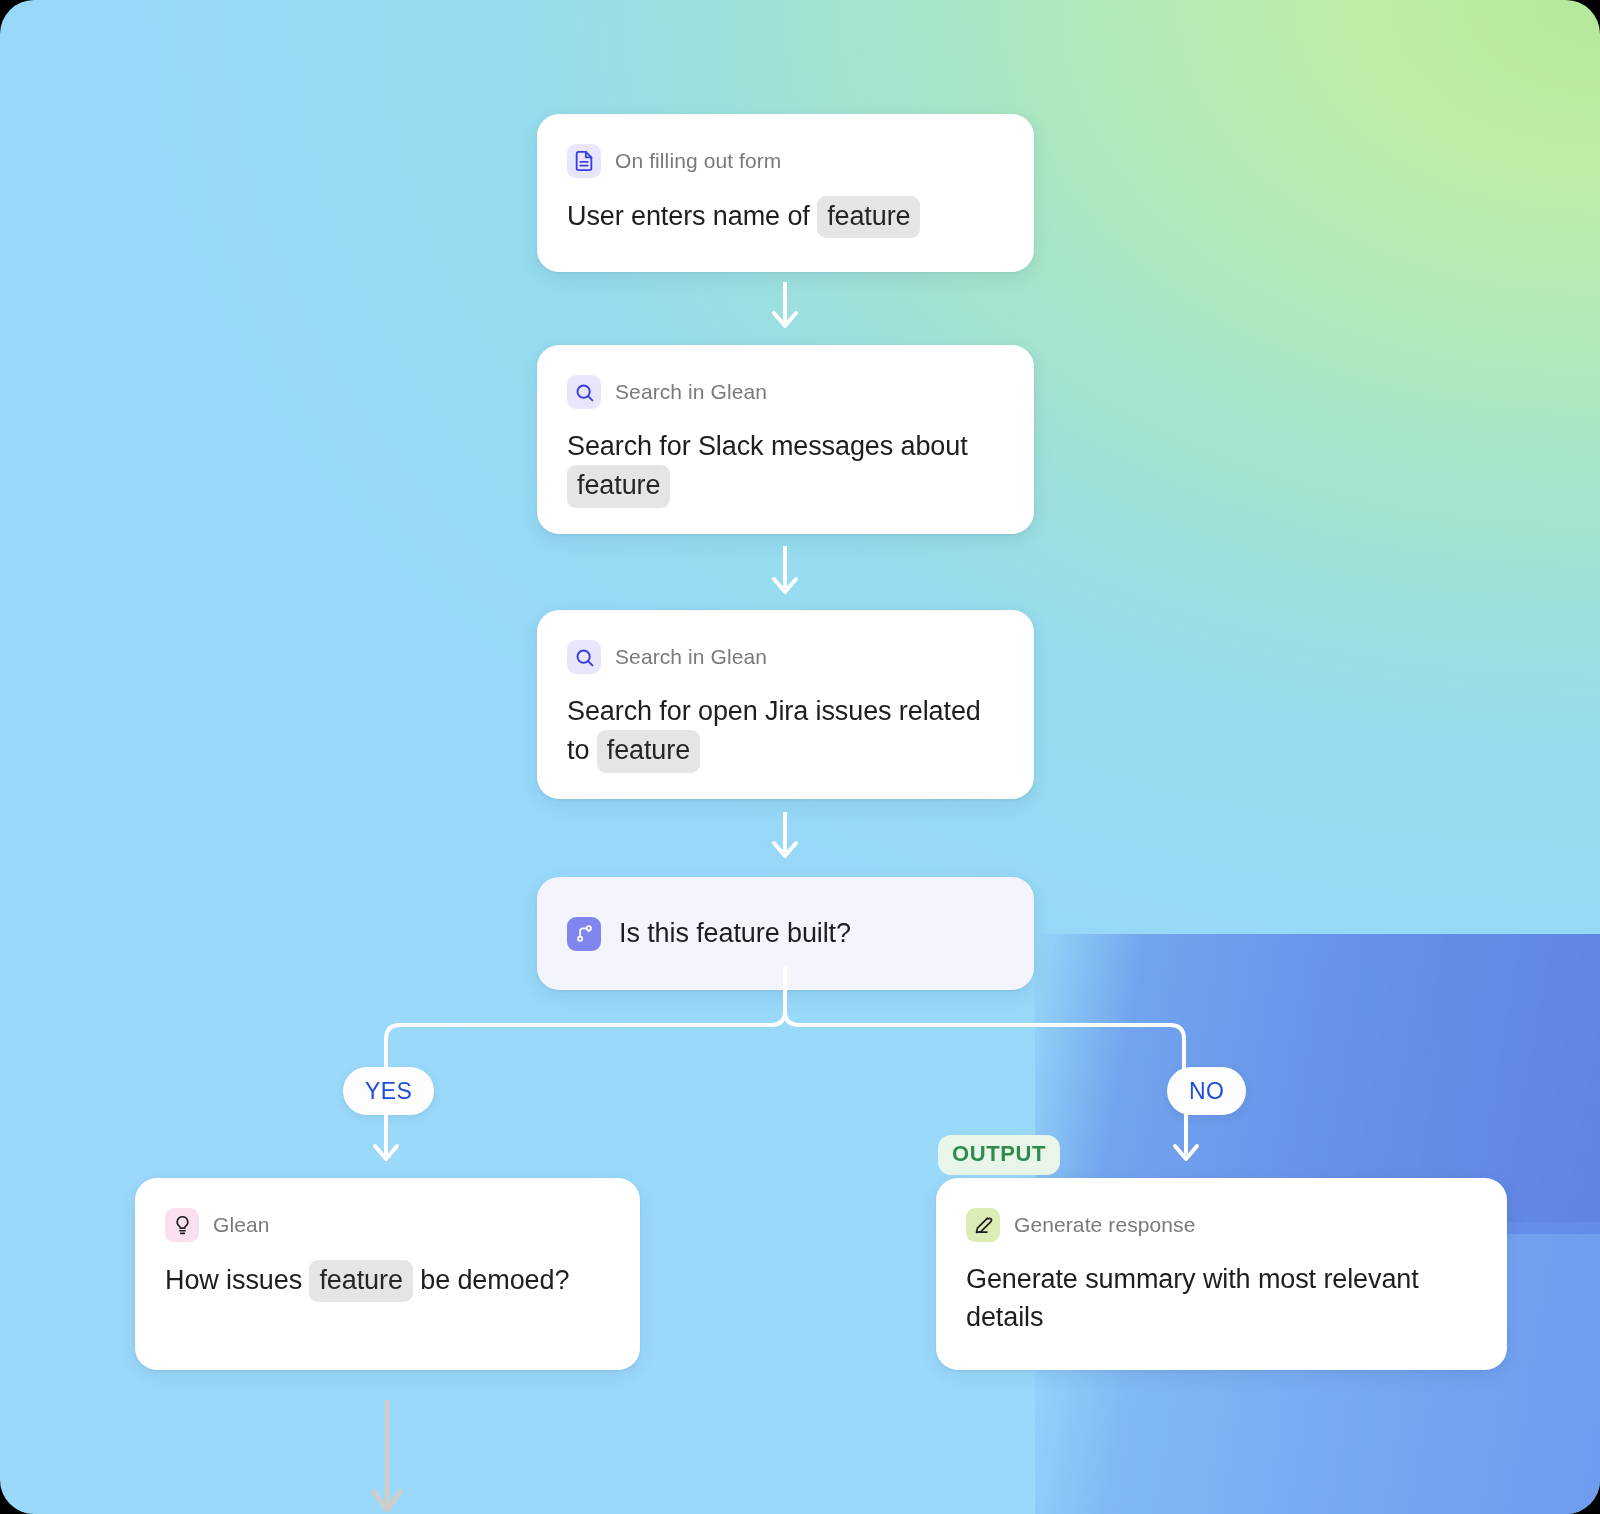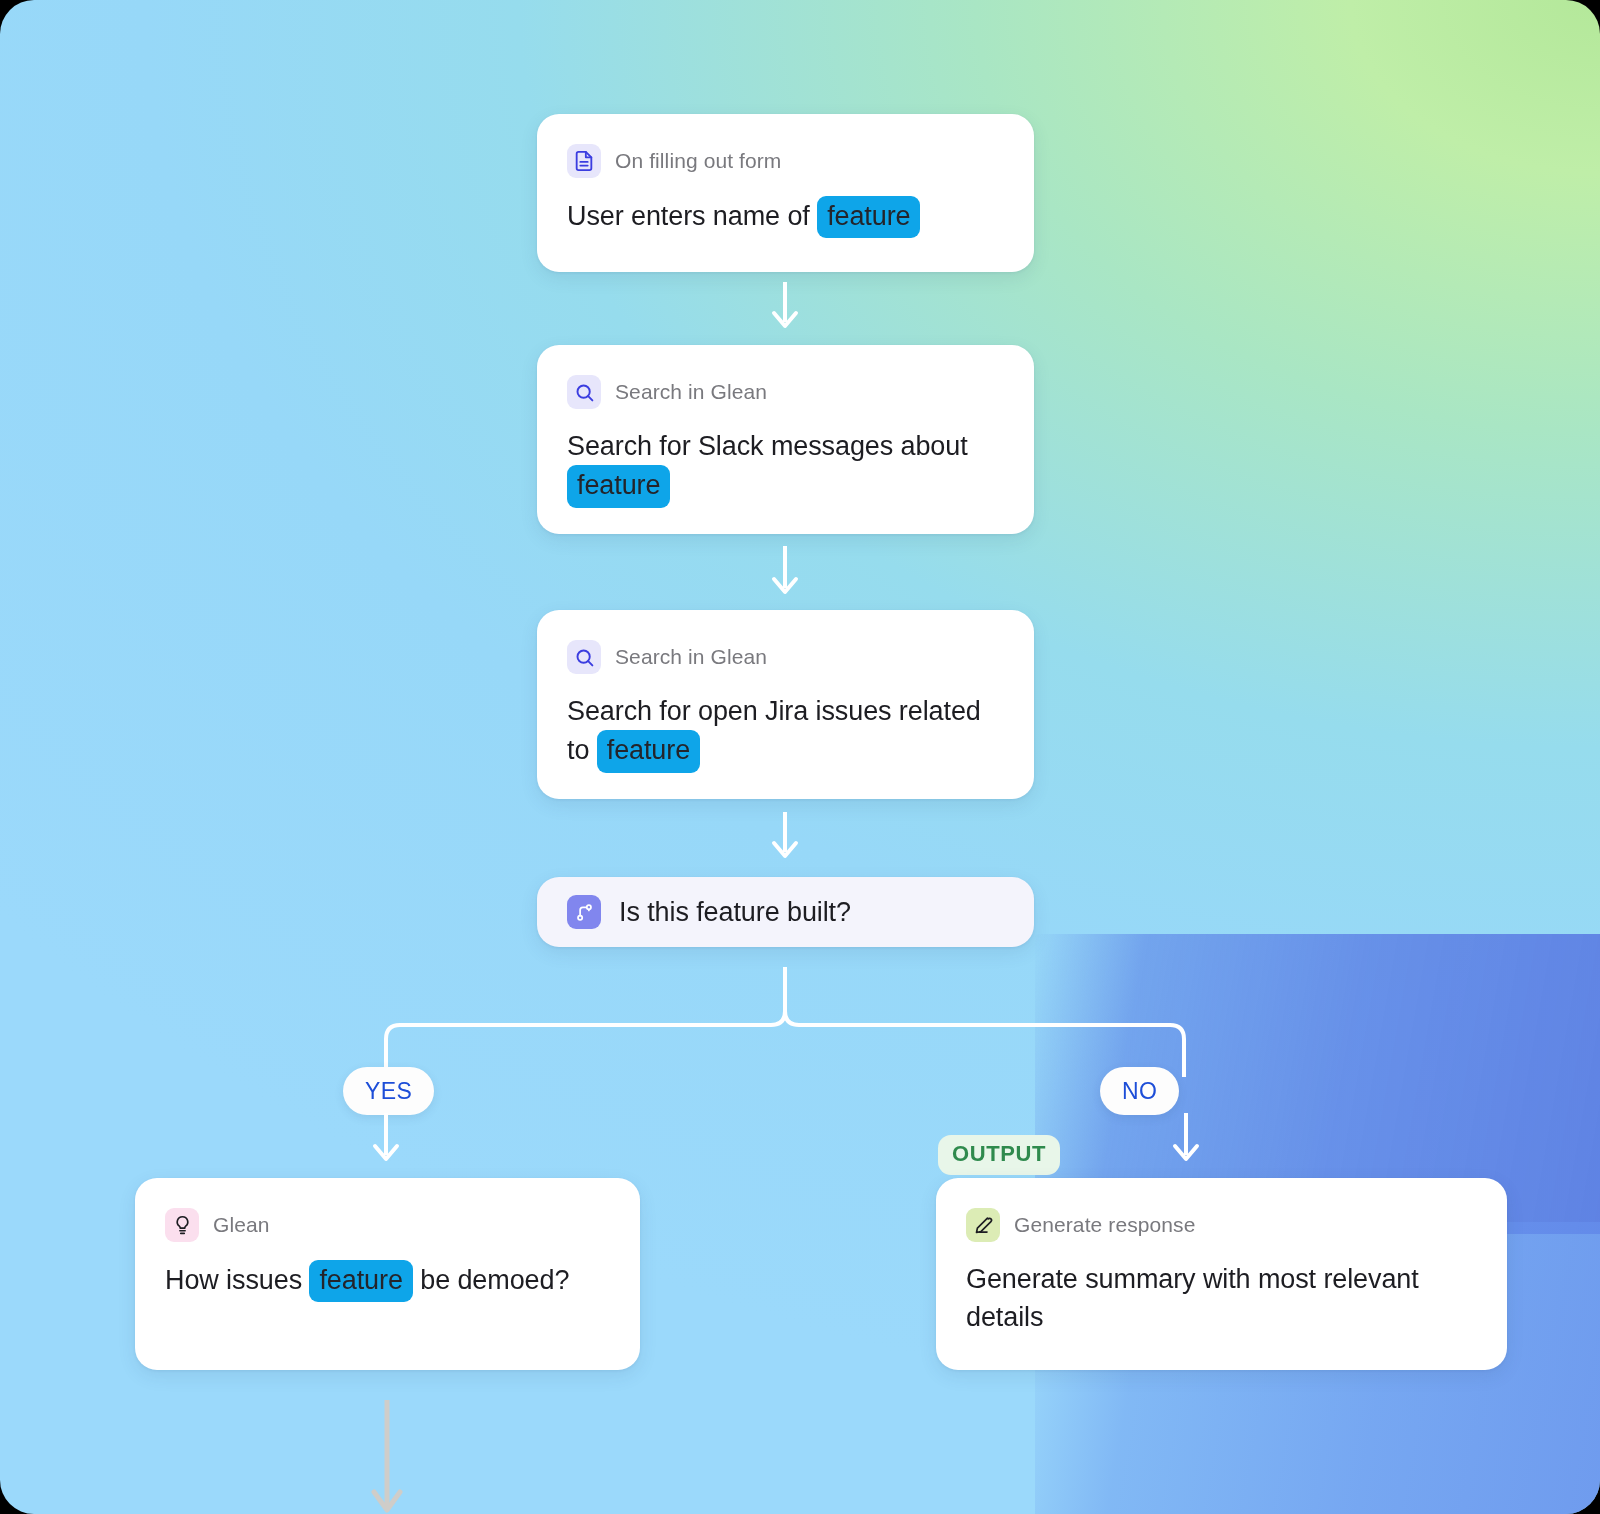--- a/index.html
+++ b/index.html
@@ -67,21 +67,21 @@
     white-space: nowrap;
   }
   .card-body {
     font-size: 27px;
     line-height: 1.42;
     color: #1d1d22;
     letter-spacing: -0.1px;
   }
   .chip {
     display: inline-block;
-    background: #0ea5e9;
+    background: #e5e5e5;
     border-radius: 9px;
     padding: 1px 10px 3px 10px;
     color: #24242a;
   }
 
   
   .branch-node {
     position: absolute;
     background: #f4f4fc;
     border-radius: 22px;
@@ -199,21 +199,21 @@
     </div>
   </div>
 
   <div class="arrow" style="left:768px; top:812px;">
     <svg width="34" height="50" viewBox="0 0 34 50">
       <line x1="17" y1="0" x2="17" y2="40" stroke="#ffffff" stroke-width="4"></line>
       <polyline points="6,31 17,44 28,31" fill="none" stroke="#ffffff" stroke-width="4" stroke-linecap="round" stroke-linejoin="round"></polyline>
     </svg>
   </div>
 
-  <div class="branch-node" style="left:537px; top:877px; width:497px; height:70px;">
+  <div class="branch-node" style="left:537px; top:877px; width:497px; height:113px;">
     <span class="ico ico-branch">
       <svg width="21" height="21" viewBox="0 0 24 24" fill="none" stroke="#ffffff" stroke-width="2" stroke-linecap="round" stroke-linejoin="round">
         <circle cx="7" cy="18" r="2.4"></circle>
         <circle cx="17" cy="6" r="2.4"></circle>
         <path d="M7 15.6 V9 a3 3 0 0 1 3-3 h4"></path>
         <path d="M17 8.4 v1.2"></path>
       </svg>
     </span>
     <span class="branch-title">Is this feature built?</span>
   </div>
@@ -222,21 +222,21 @@
     <svg width="860" height="110" viewBox="0 0 860 110">
       <path d="M425 0 V44 Q425 58 411 58 H40 Q26 58 26 72 V110" fill="none" stroke="#ffffff" stroke-width="4" stroke-linecap="round"></path>
       <path d="M425 0 V44 Q425 58 439 58 H810 Q824 58 824 72 V110" fill="none" stroke="#ffffff" stroke-width="4" stroke-linecap="round"></path>
     </svg>
   </div>
 
   <div class="pill" style="left:343px; top:1067px;">
     <span>YES</span>
   </div>
 
-  <div class="pill" style="left:1100px; top:1067px;justify-content:flex-end;">
+  <div class="pill" style="left:1167px; top:1067px;justify-content:flex-end;">
     <span>NO</span>
   </div>
 
   <div class="arrow" style="left:369px; top:1113px;">
     <svg width="34" height="52" viewBox="0 0 34 52">
       <line x1="17" y1="0" x2="17" y2="42" stroke="#ffffff" stroke-width="4"></line>
       <polyline points="6,33 17,46 28,33" fill="none" stroke="#ffffff" stroke-width="4" stroke-linecap="round" stroke-linejoin="round"></polyline>
     </svg>
   </div>
 

